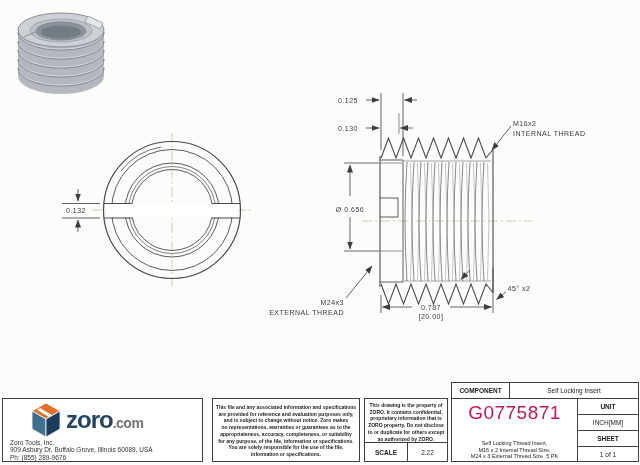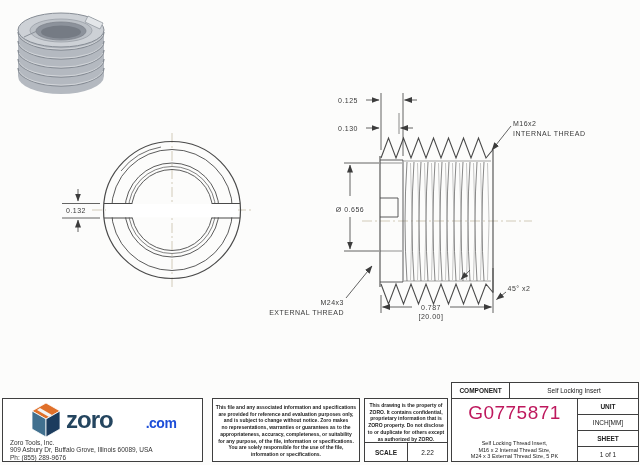--- a/index.html
+++ b/index.html
@@ -5,23 +5,23 @@
   html,body{margin:0;padding:0;}
   body{width:640px;height:465px;background:#fcfcfb;position:relative;overflow:hidden;
        font-family:"Liberation Sans",sans-serif;color:#222;}
   svg text{font-family:"Liberation Sans",sans-serif;}
   .dimtxt{font-size:7px;fill:#3a3a3a;letter-spacing:.5px;}
   
   .tb{position:absolute;border:1px solid #3f3f3f;box-sizing:border-box;background:#fff;}
   .box-logo{left:2px;top:398px;width:201px;height:64px;}
   .logo-row{display:flex;align-items:center;margin:3px 0 0 28px;}
   .logo-cube{width:30px;height:36px;flex:0 0 30px;}
-  .logo-text{display:flex;align-items:baseline;margin-left:5px;gap:33px;}
+  .logo-text{display:flex;align-items:baseline;margin-left:5px;}
   .z-brand{font-size:24px;font-weight:bold;color:#24455f;letter-spacing:-1px;}
-  .z-tld{font-size:14px;font-weight:bold;color:#1d4ed8;letter-spacing:-.5px;}
+  .z-tld{font-size:14px;font-weight:bold;color:#737373;letter-spacing:-.5px;}
   .addr{margin:1px 0 0 7px;font-size:6.5px;line-height:7.4px;color:#333;}
   .box-legal1{left:212px;top:398px;width:148px;height:64px;padding-top:5px;}
   .legal{font-size:5px;line-height:6.7px;font-weight:bold;color:#222;text-align:center;}
   .box-legal2{left:364px;top:398px;width:84px;height:64px;}
   .l2-text{height:44px;border-bottom:1px solid #3f3f3f;padding-top:3px;box-sizing:border-box;}
   .l2-scale{display:flex;height:18px;}
   .scale-label{width:42px;border-right:1px solid #3f3f3f;font-size:6.5px;font-weight:bold;
                display:flex;align-items:center;justify-content:center;}
   .scale-value{flex:1;font-size:6.5px;display:flex;align-items:center;justify-content:center;}
   .box-right{left:451px;top:382px;width:188px;height:80px;}

